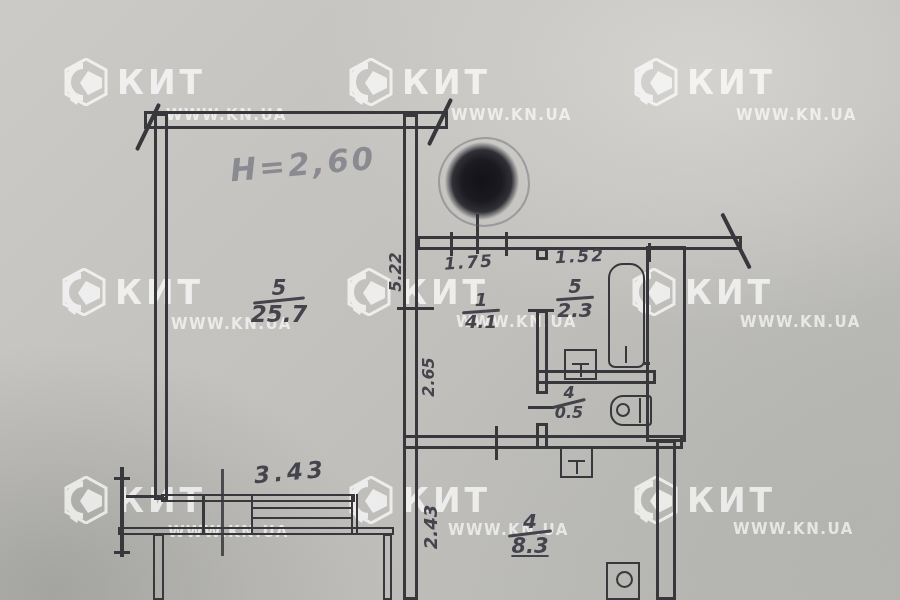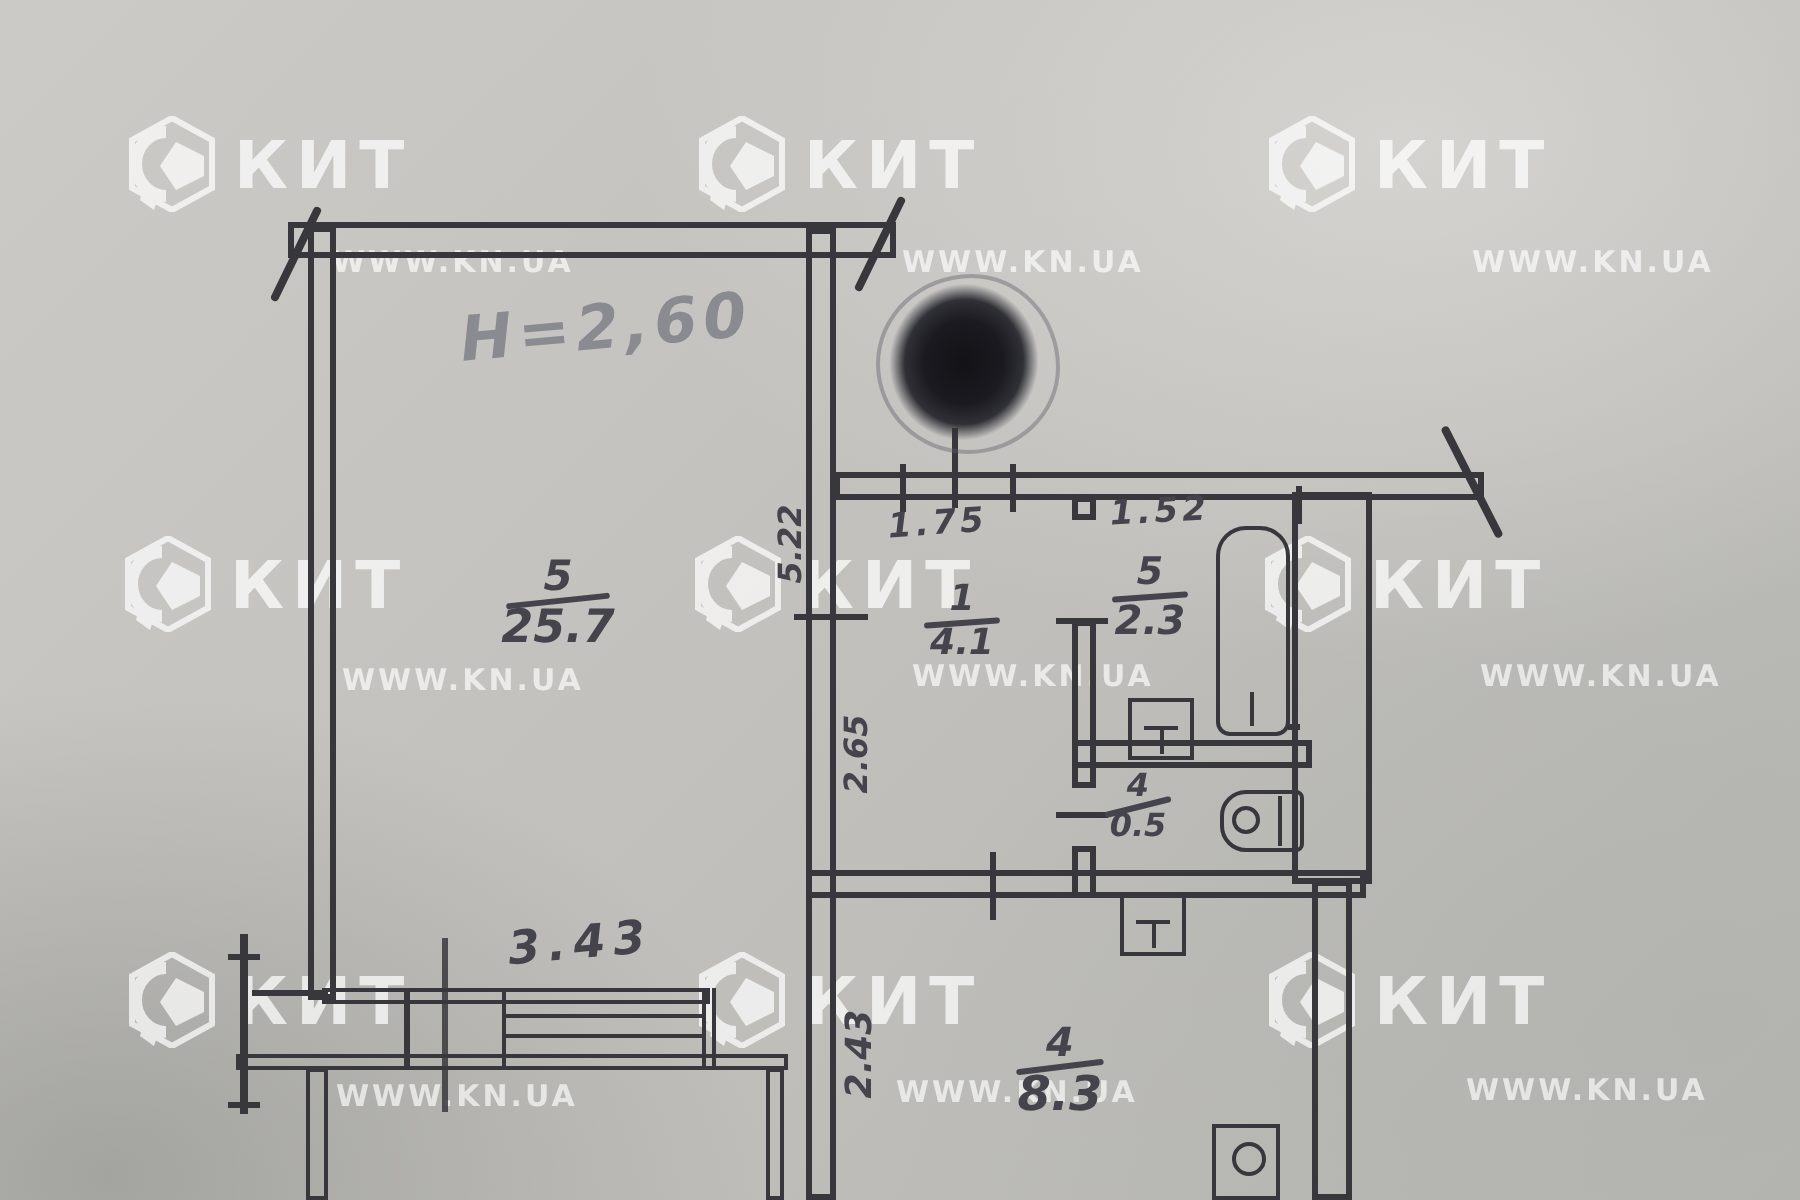--- a/index.html
+++ b/index.html
@@ -24,21 +24,21 @@
   .fix{position:absolute;border:2px solid var(--ink);box-sizing:border-box;background:transparent;}
   .fix .part{position:absolute;background:var(--ink);}
   .fix .ring{position:absolute;border:2px solid var(--ink);border-radius:50%;box-sizing:border-box;background:transparent;}
   .dim{position:absolute;color:var(--pencil);font-style:italic;font-weight:bold;white-space:nowrap;}
   .vdim{transform:translate(-50%,-50%) rotate(-90deg);}
   .frac{position:absolute;display:flex;flex-direction:column;align-items:center;color:var(--pencil);font-style:italic;font-weight:bold;line-height:1.05;}
   .frac .bar{height:3px;background:var(--pencil);border-radius:2px;}
   .hnote{position:absolute;color:var(--faint);font-style:italic;letter-spacing:3px;font-weight:bold;}
   .wm{position:absolute;display:flex;align-items:center;gap:9px;}
   .wm-brand{font-size:33px;font-weight:bold;letter-spacing:4px;color:rgba(255,255,255,.72);}
-  .wm-site{position:absolute;font-size:15px;font-weight:bold;letter-spacing:1.5px;color:rgba(255,255,255,.66);white-space:nowrap;margin-top:16px;}
+  .wm-site{position:absolute;font-size:15px;font-weight:bold;letter-spacing:1.5px;color:rgba(255,255,255,.66);white-space:nowrap;}
   .blob-ring{position:absolute;border:2px solid rgba(95,95,104,.42);border-radius:52% 48% 50% 50%/50% 52% 48% 50%;}
   .blob{position:absolute;
     background:radial-gradient(closest-side,#131217 0%,#1b1a20 52%,#303037 78%,rgba(48,48,55,0) 98%);
     border-radius:55% 45% 52% 48%/50% 55% 45% 50%;transform:rotate(10deg);}
 </style>
 </head>
 <body>
 
 <div class="paper">
 
@@ -242,21 +242,21 @@
 
   <div class="frac" style="left:548px;top:385px;width:42px;">
     <span style="font-size:16px;">4</span>
     <span class="bar" style="width:34px;transform:rotate(-14deg);"></span>
     <span style="font-size:16px;">0.5</span>
   </div>
 
   <div class="frac" style="left:504px;top:511px;width:52px;">
     <span style="font-size:20px;">4</span>
     <span class="bar" style="width:44px;transform:rotate(-7deg);"></span>
-    <span style="font-size:24px;">8.3</span>
+    <span style="font-size:21px;text-decoration:underline;">8.3</span>
   </div>
 
   <span class="dim" style="left:444px;top:252px;font-size:17px;transform:rotate(-4deg);letter-spacing:2px;">1.75</span>
   <span class="dim" style="left:555px;top:246px;font-size:17px;transform:rotate(-3deg);letter-spacing:2px;">1.52</span>
   <span class="dim" style="left:254px;top:459px;font-size:23px;transform:rotate(-5deg);letter-spacing:4px;">3.43</span>
   <span class="dim vdim" style="left:395px;top:272px;font-size:16px;">5.22</span>
   <span class="dim vdim" style="left:428px;top:377px;font-size:16px;">2.65</span>
   <span class="dim vdim" style="left:430px;top:527px;font-size:18px;">2.43</span>
 
 </div>

